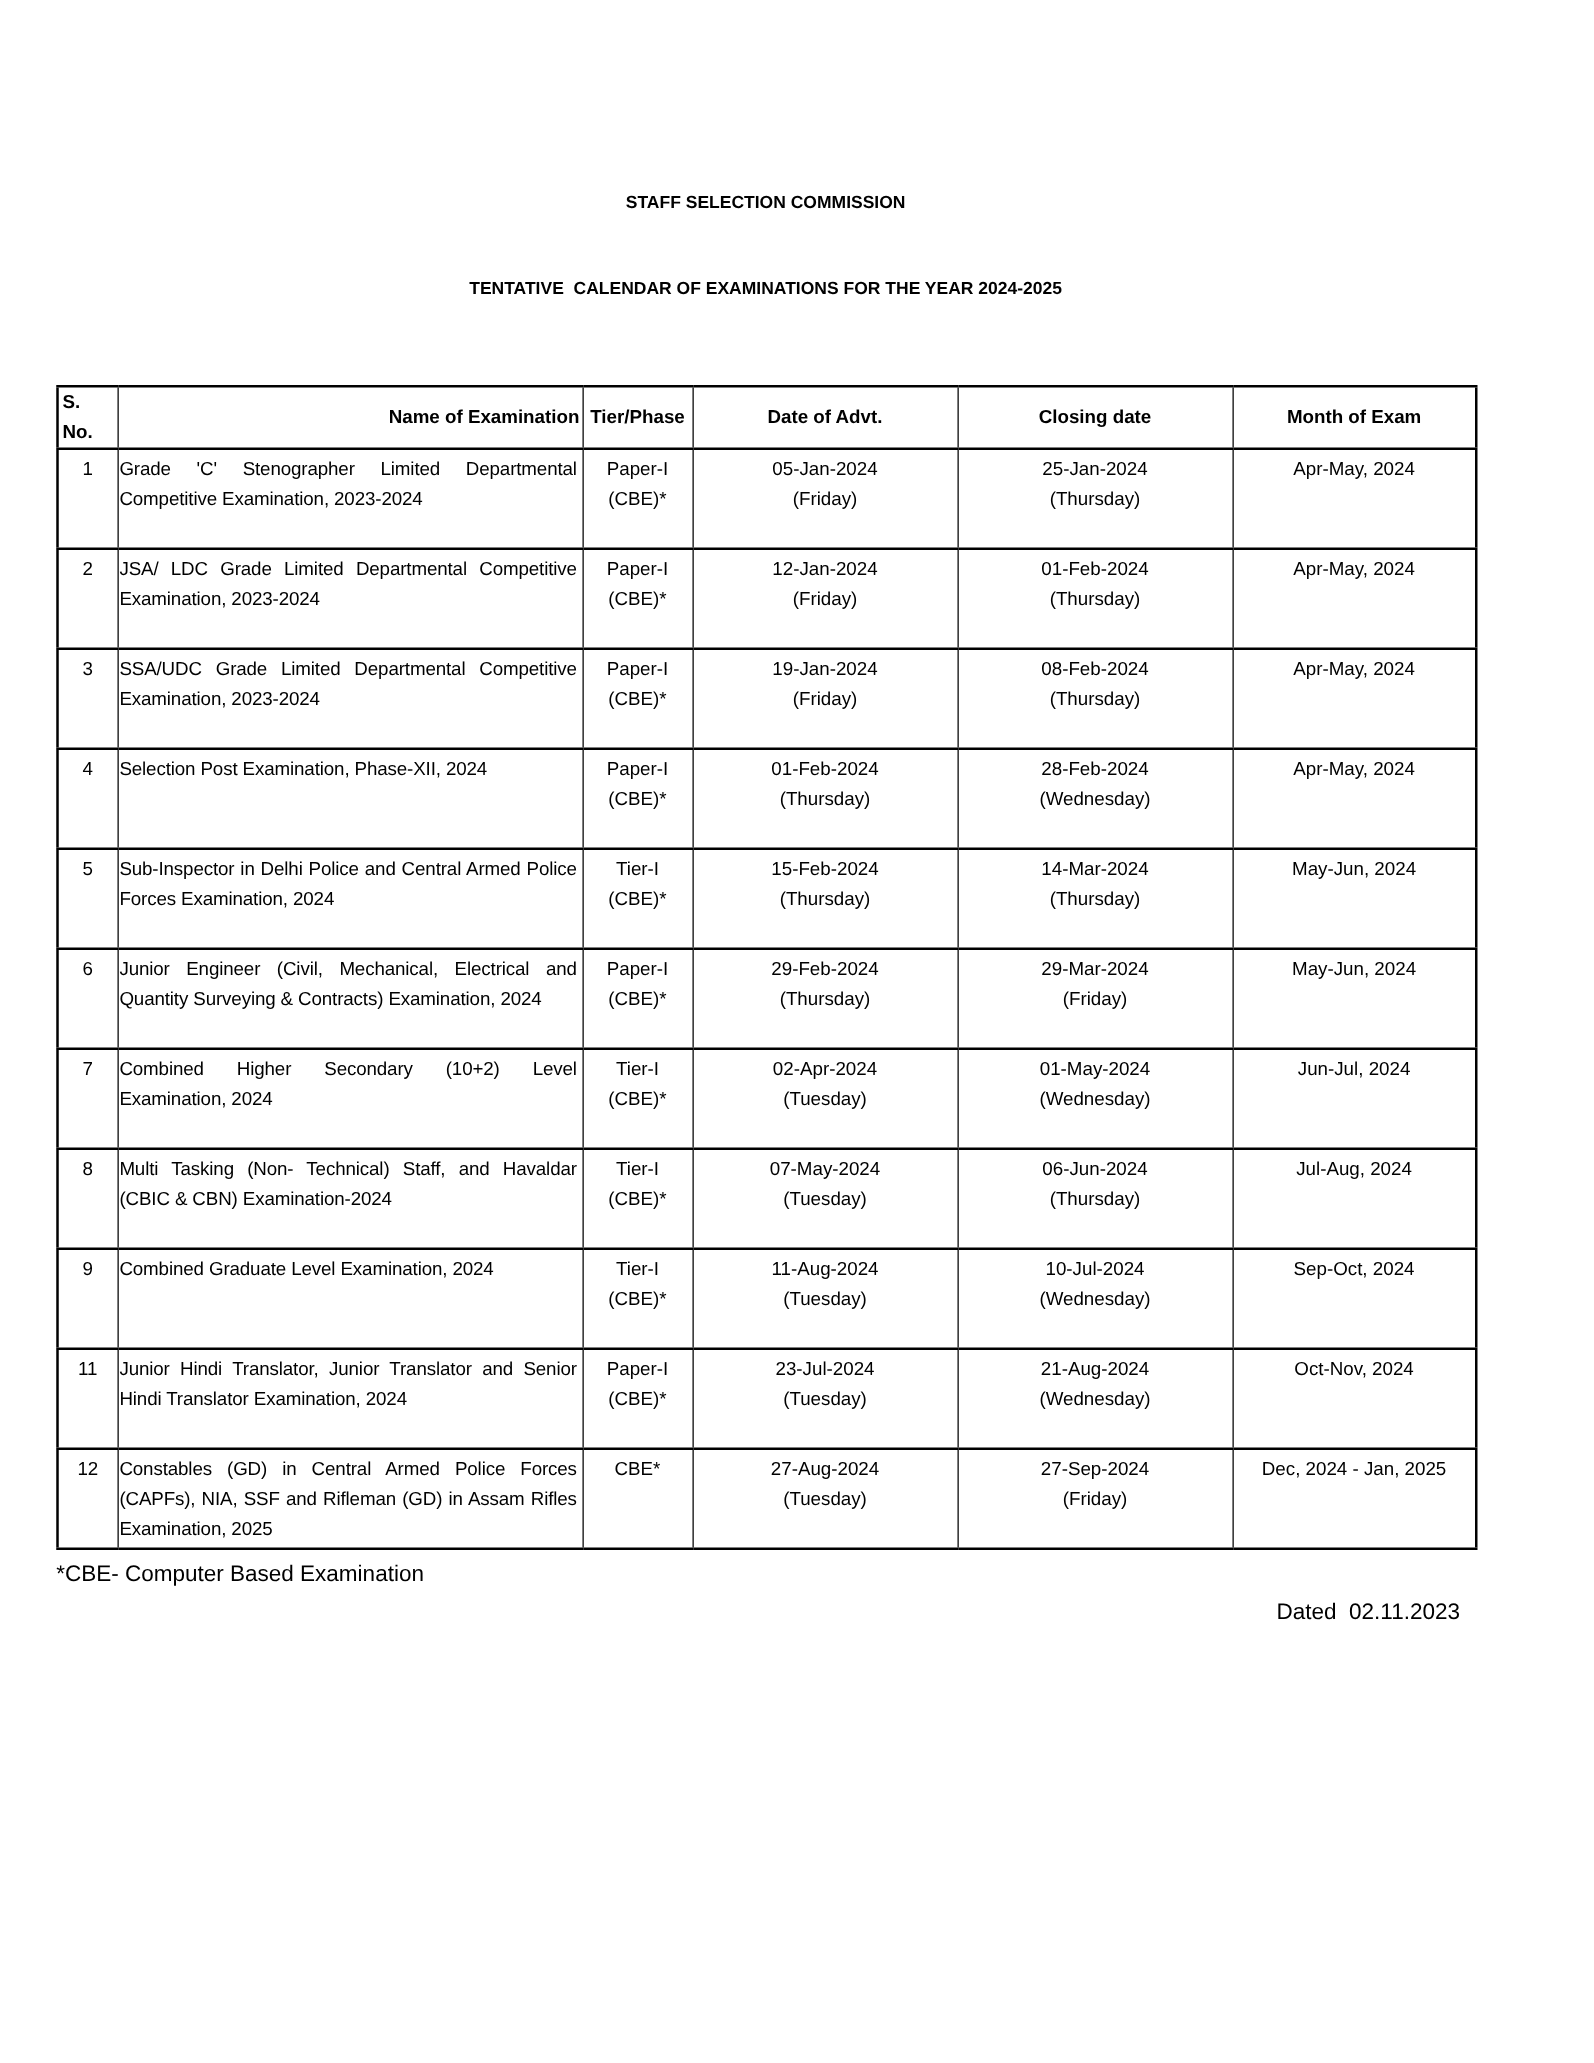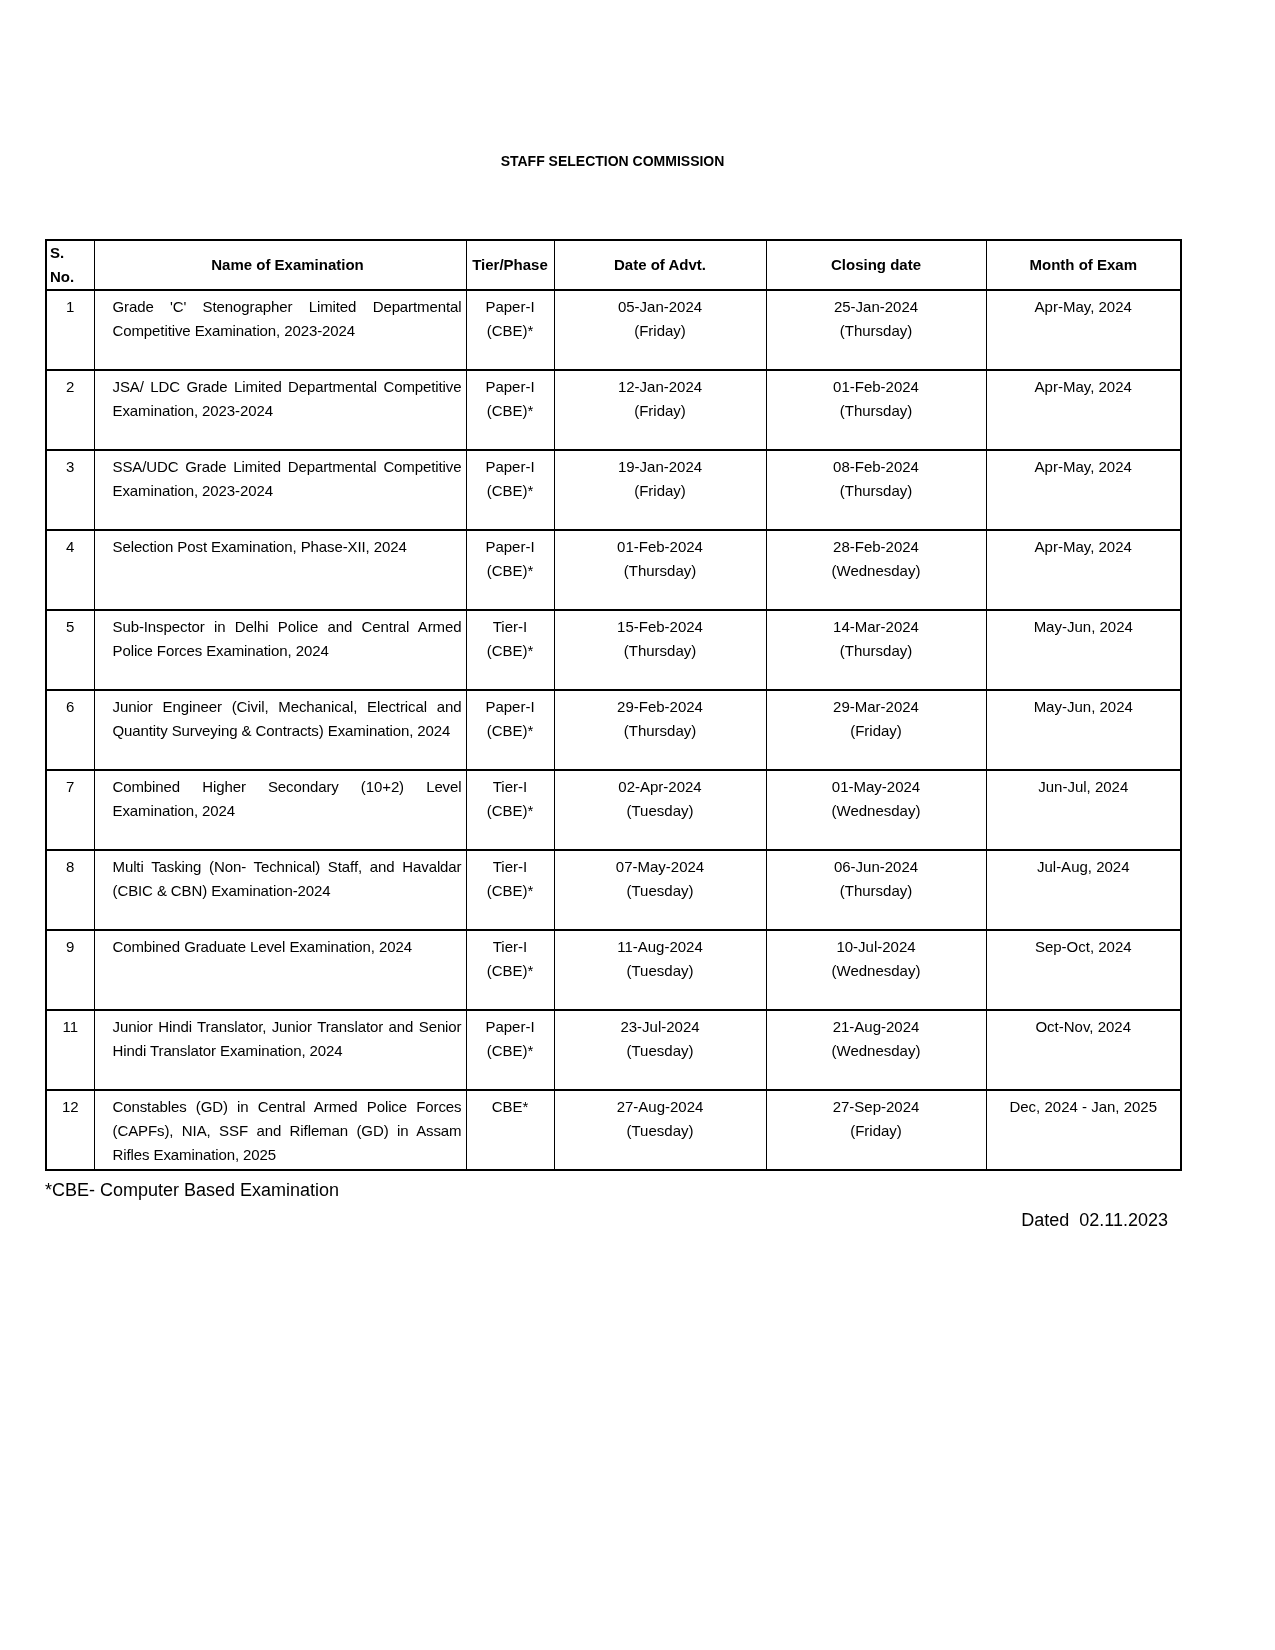--- a/index.html
+++ b/index.html
@@ -44,26 +44,26 @@
     line-height: 24px;
   }
   .exam-table th {
     height: 45px;
     vertical-align: middle;
     font-weight: bold;
     text-align: center;
     padding: 0 2px;
   }
   .exam-table th.h-sno  { text-align: left; padding-left: 3px; }
-  .exam-table th.h-name { text-align: center; padding-left: 17px; }
+  .exam-table th.h-name { text-align: right; padding-left: 17px; }
   .exam-table td { height: 80px; padding-top: 4px; }
   .c-sno   { text-align: center; }
   .c-name  {
     text-align: justify;
-    padding-left: 18px;
+    padding-left: 1px;
     padding-right: 4px;
     letter-spacing: -0.1px;
   }
   .c-tier, .c-date, .c-month { text-align: center; }
   .footnote {
     margin-left: 45px;
     margin-top: 9px;
     font-size: 18px;
     line-height: 20px;
   }
@@ -77,20 +77,21 @@
     white-space: pre-wrap;
   }
 </style>
 </head>
 <body>
 
 <div class="page">
 
   <div class="title-block">
     <div>STAFF SELECTION COMMISSION</div>
+    <div>TENTATIVE  CALENDAR OF EXAMINATIONS FOR THE YEAR 2024-2025</div>
   </div>
 
   <table class="exam-table">
     <colgroup>
       <col style="width:48px">
       <col style="width:372px">
       <col style="width:88px">
       <col style="width:212px">
       <col style="width:220px">
       <col style="width:195px">

